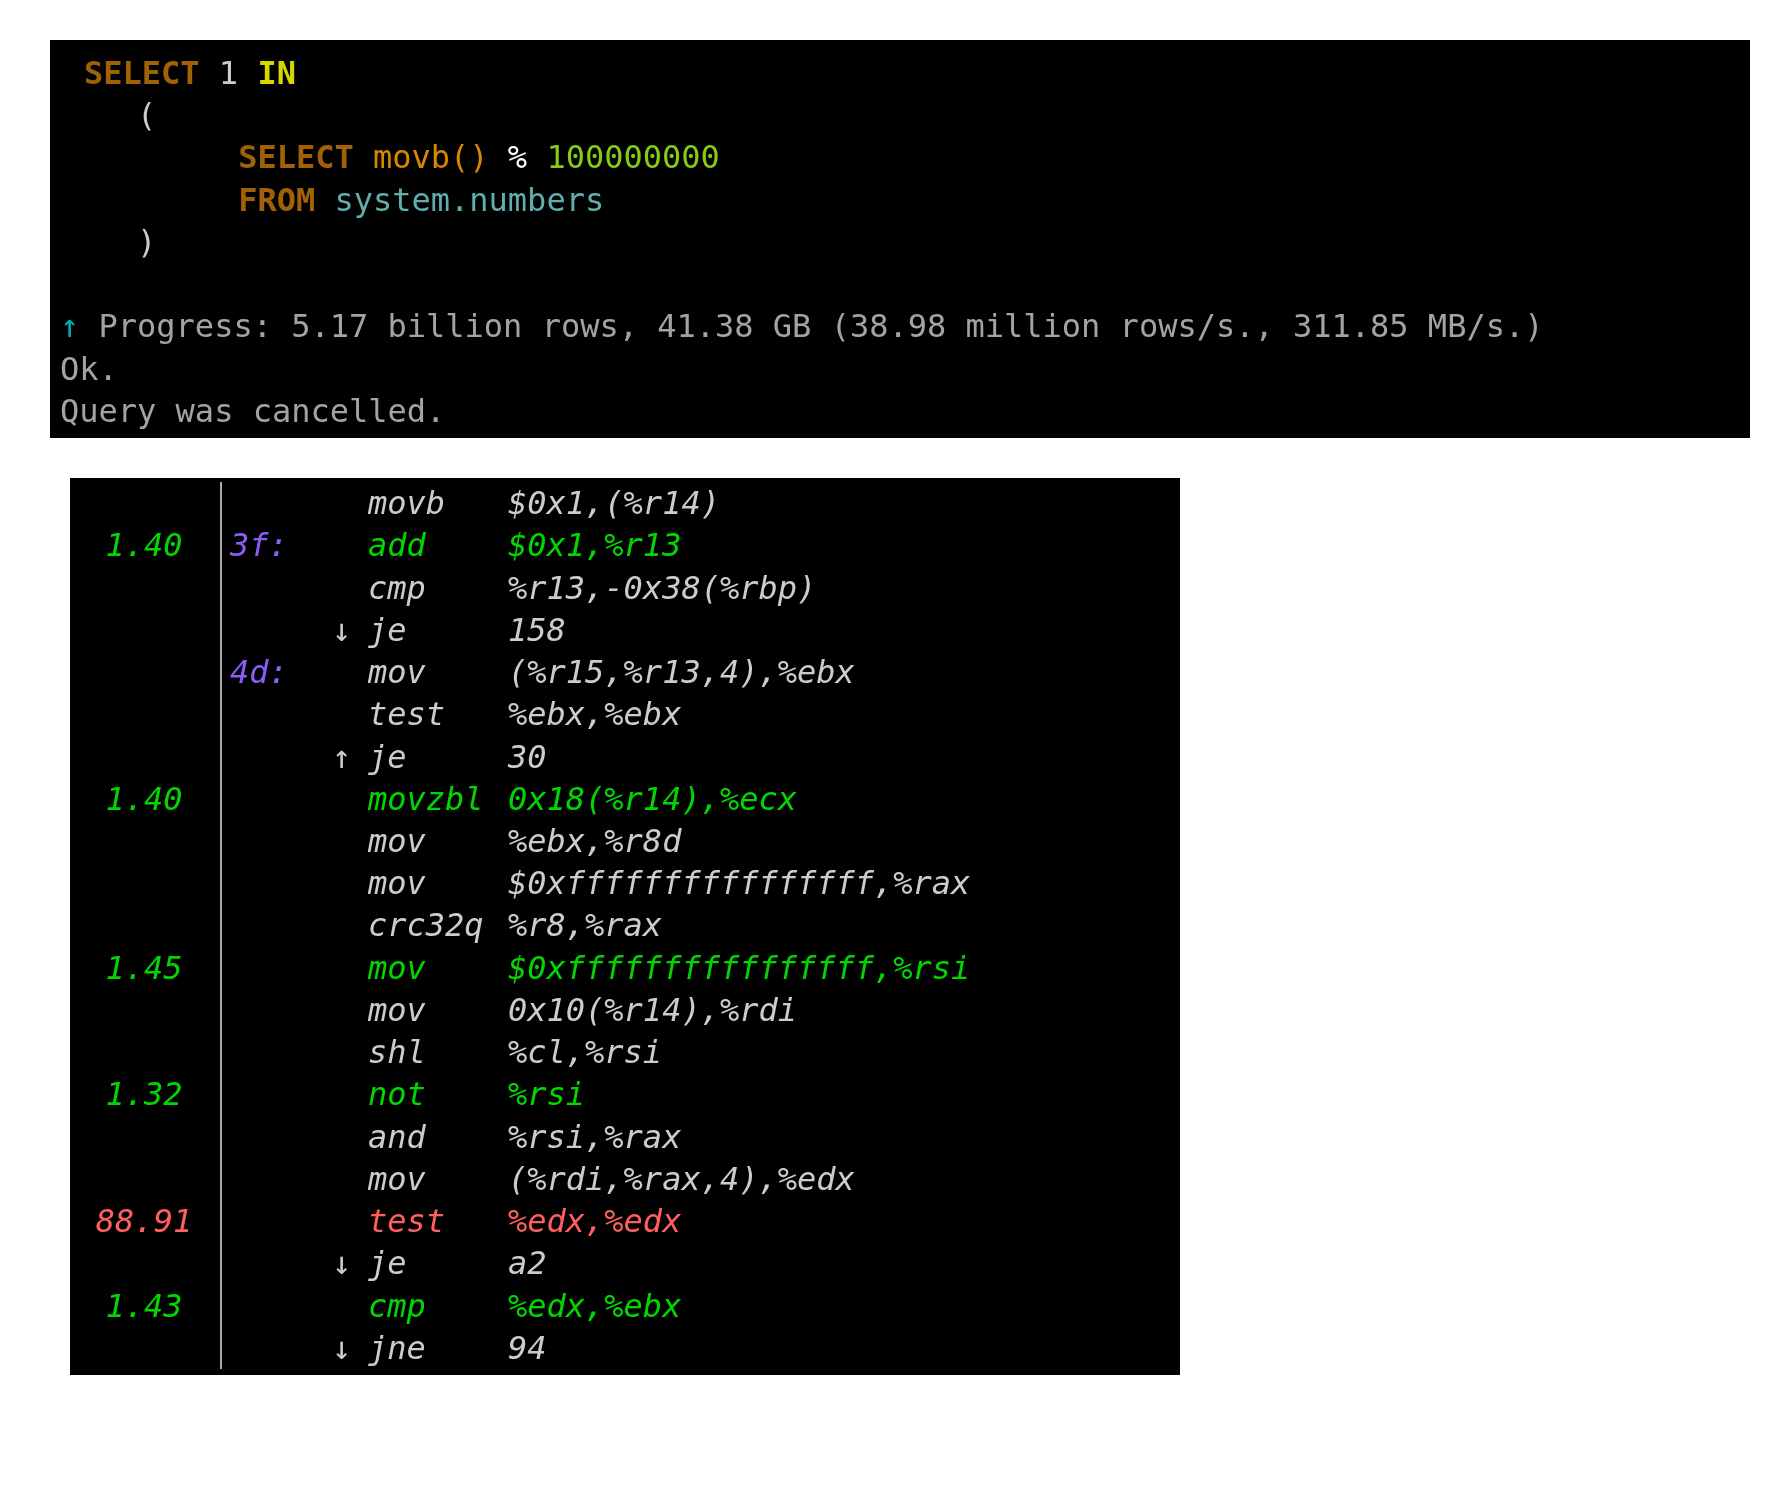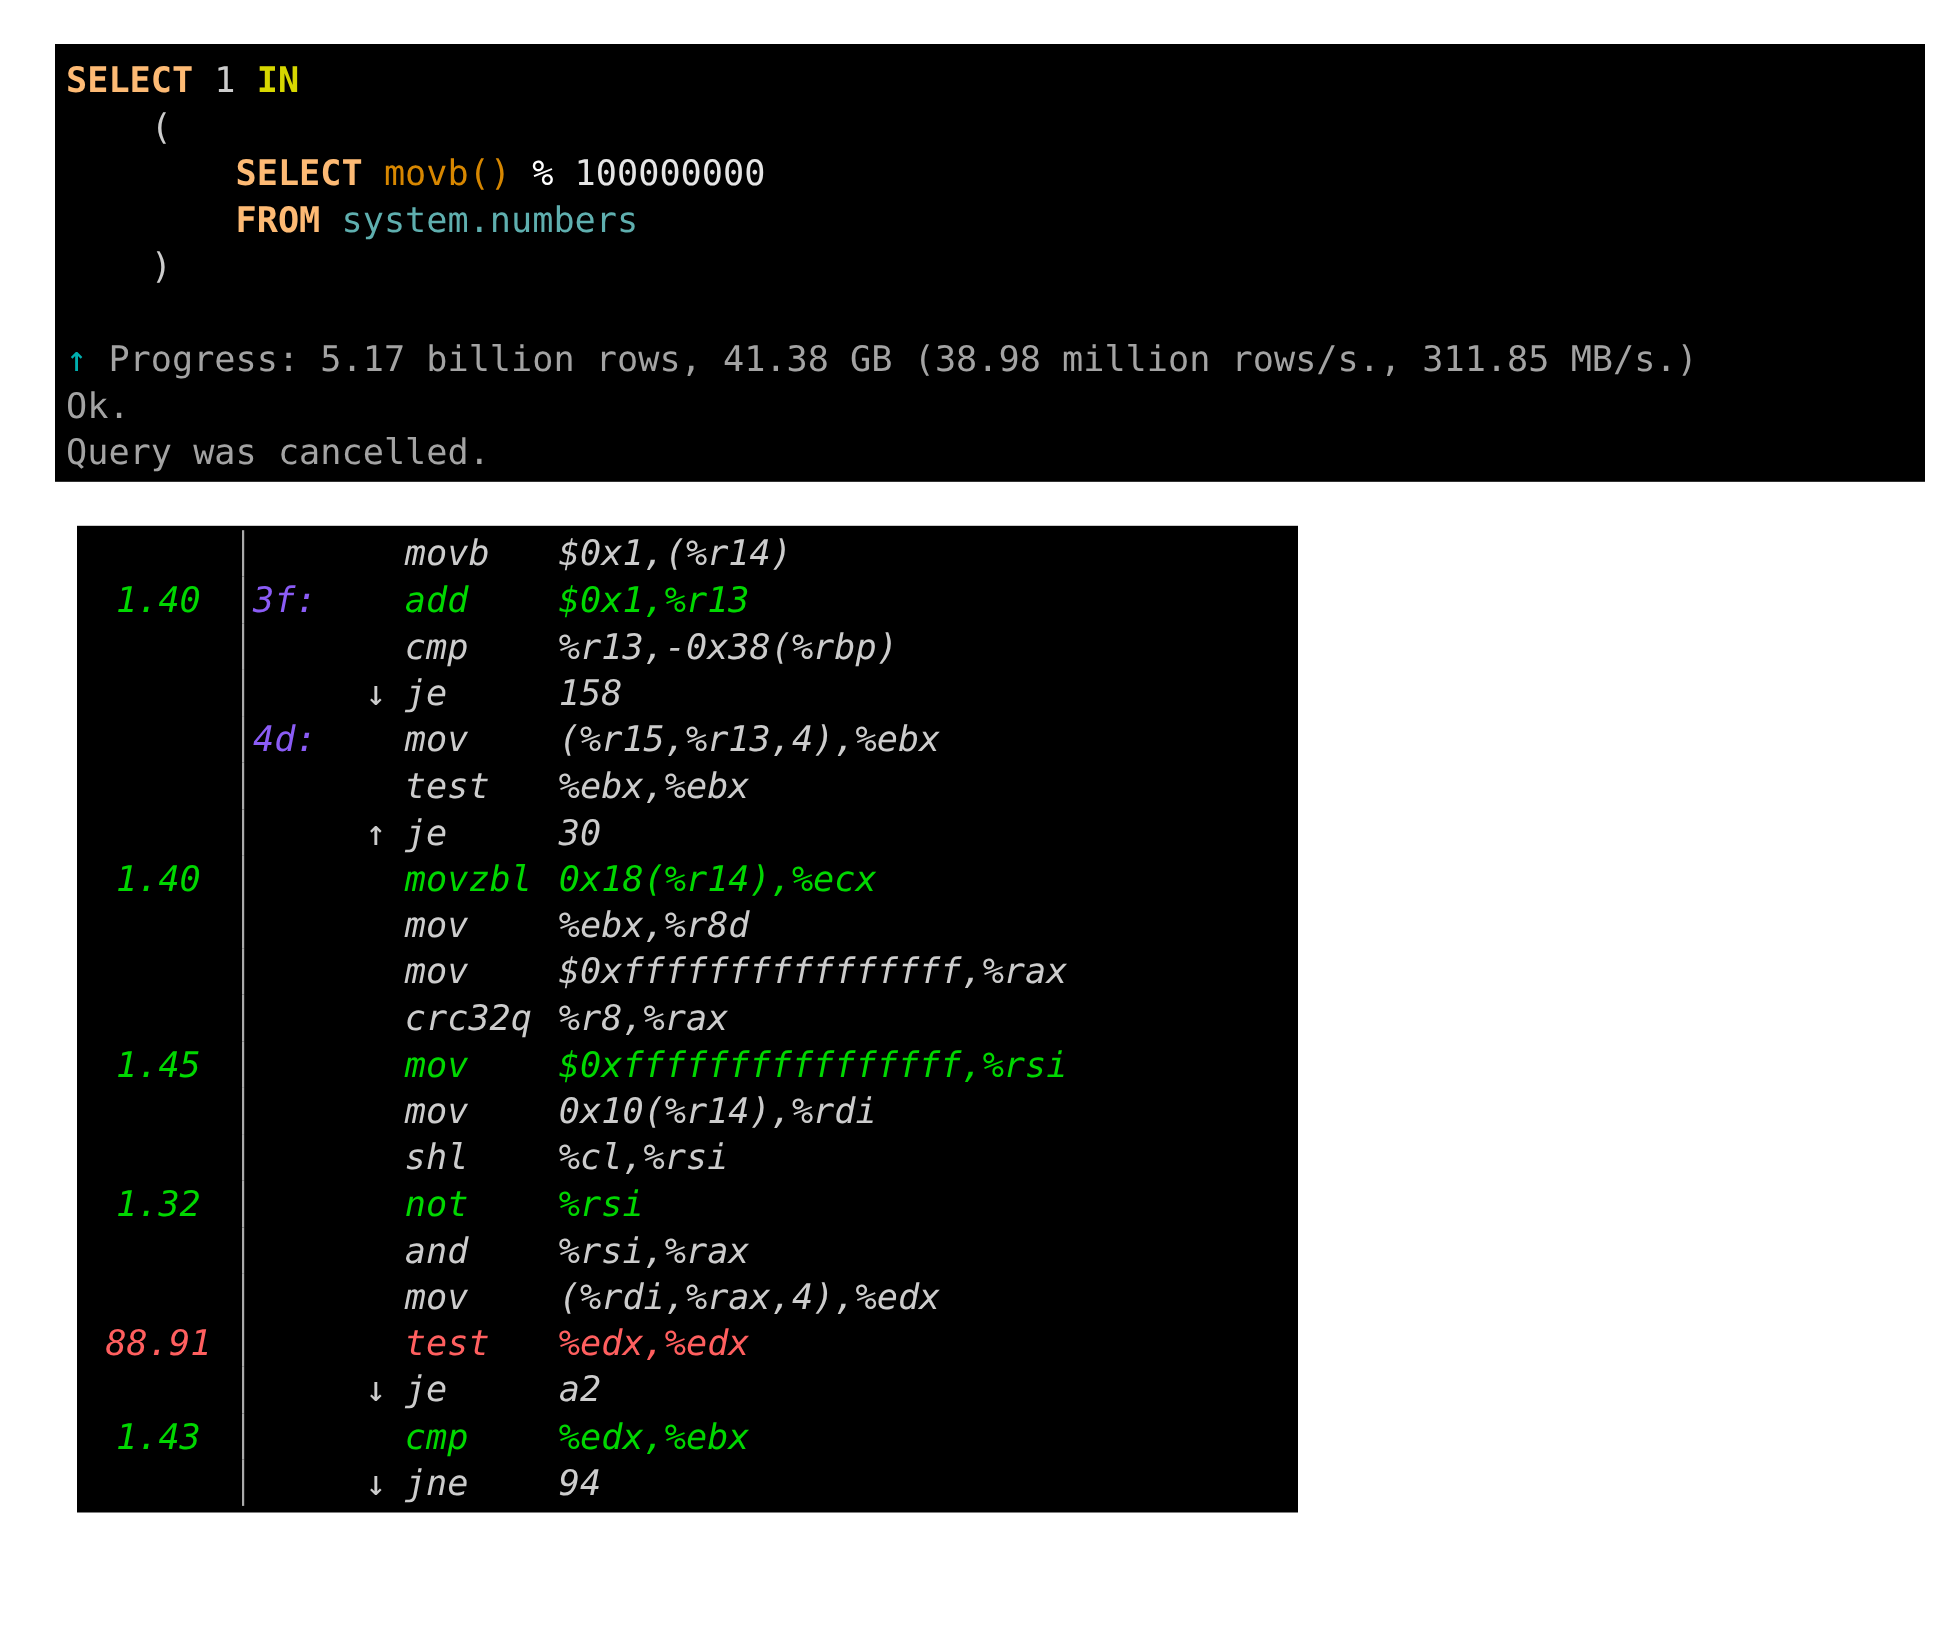--- a/index.html
+++ b/index.html
@@ -28,26 +28,26 @@
     color: #cccccc;
     font-family: "DejaVu Sans Mono", "Liberation Mono", Consolas, monospace;
     font-size: 32px;
     line-height: 1.32;
     padding: 12px 10px 6px 10px;
     white-space: pre;
   }
   .term1 { width: 1680px; margin-bottom: 40px; }
   .term2 { width: 1090px; margin-left: 20px; padding-top: 4px; }
 
-  .kw   { color: #fdba74; font-weight: bold; }
+  .kw   { color: #a16207; font-weight: bold; margin-left: 24px; }
   .kwin { color: #d7d700; font-weight: bold; margin-top: 41px; }     
   .func { color: #d78700; }                         
   .pct  { color: #ffffff; }
   .tbl  { color: #5fafaf; }                         
-  .num  { color: #e5e5e5; }
+  .num  { color: #84cc16; }
   .grey { color: #a3a3a3; margin-top: 32px; }
   .arrow{ color: #00afaf; }                         
 
   
   .asm-row { display: flex; font-style: italic; }
   .col-pct {
     width: 140px;
     text-align: center;
     padding-right: 12px;
     box-sizing: border-box;

